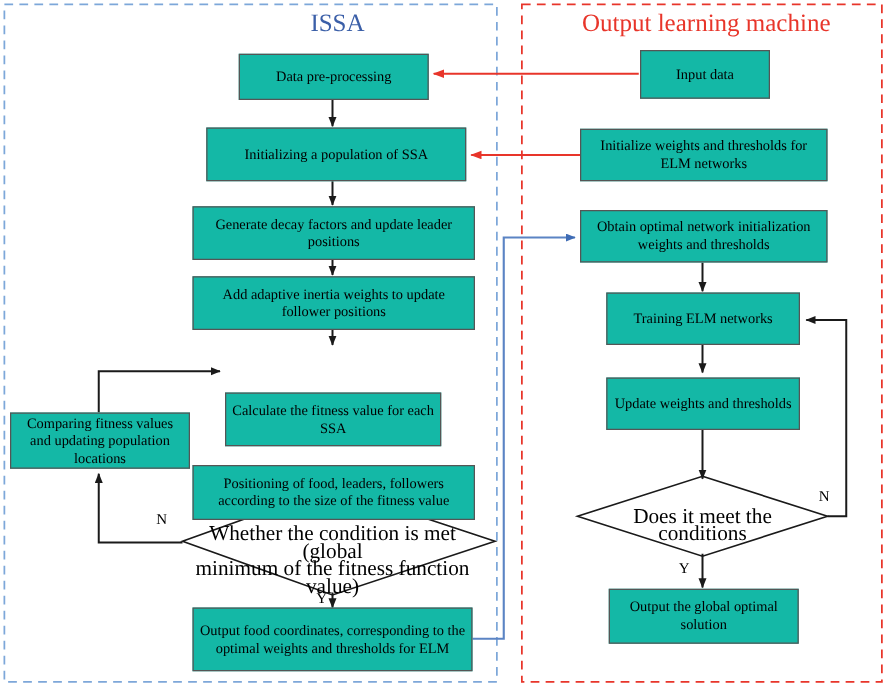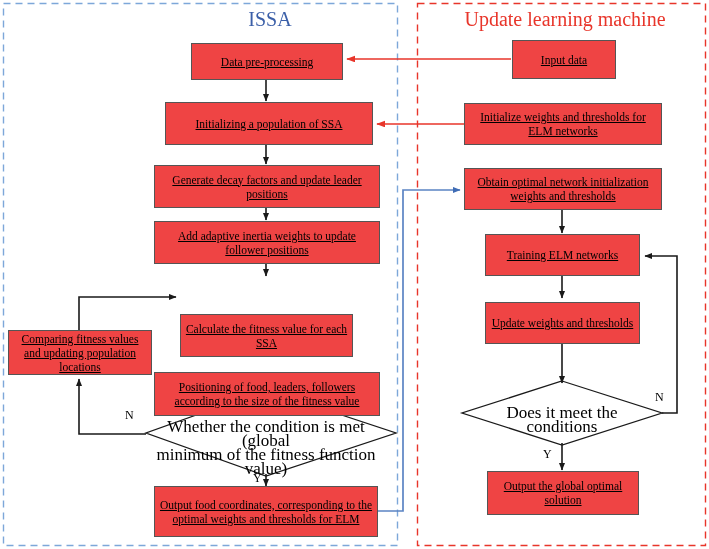--- a/index.html
+++ b/index.html
@@ -39,30 +39,29 @@
     color: #e8352a;
     left: 440px;
     top: 8px;
     width: 250px;
     text-align: center;
   }
   .node {
     position: absolute;
     box-sizing: border-box;
     border: 1px solid #555555;
-    background: #ef4444;
+    background: #14b8a6;
     display: flex;
     align-items: center;
     justify-content: center;
     text-align: center;
     font-size: 11.5px;
     line-height: 14px;
     color: #000000;
     padding: 1px 3px;
-    text-decoration: underline;
   }
   .diamond-label {
     position: absolute;
     text-align: center;
     font-size: 17px;
     line-height: 14px;
     color: #000000;
     pointer-events: none;
   }
   .edge-label {
@@ -70,21 +69,21 @@
     font-size: 12px;
     color: #000000;
   }
 </style>
 </head>
 <body>
 
 <div id="page">
 
   <div class="panel-title" id="title-issa">ISSA</div>
-  <div class="panel-title" id="title-elm">Update learning machine</div>
+  <div class="panel-title" id="title-elm">Output learning machine</div>
 
   <svg class="layer" viewBox="0 0 709 549">
     <defs>
       <marker id="arrHead" markerWidth="9" markerHeight="9" refX="7.4" refY="3.2" orient="auto" markerUnits="userSpaceOnUse">
         <path d="M0,0 L8,3.2 L0,6.4 z" fill="#1a1a1a"></path>
       </marker>
       <marker id="arrHeadRed" markerWidth="10" markerHeight="10" refX="8.2" refY="3.4" orient="auto" markerUnits="userSpaceOnUse">
         <path d="M0,0 L9,3.4 L0,6.8 z" fill="#e8352a"></path>
       </marker>
       <marker id="arrHeadBlue" markerWidth="9" markerHeight="9" refX="7.4" refY="3.2" orient="auto" markerUnits="userSpaceOnUse">

